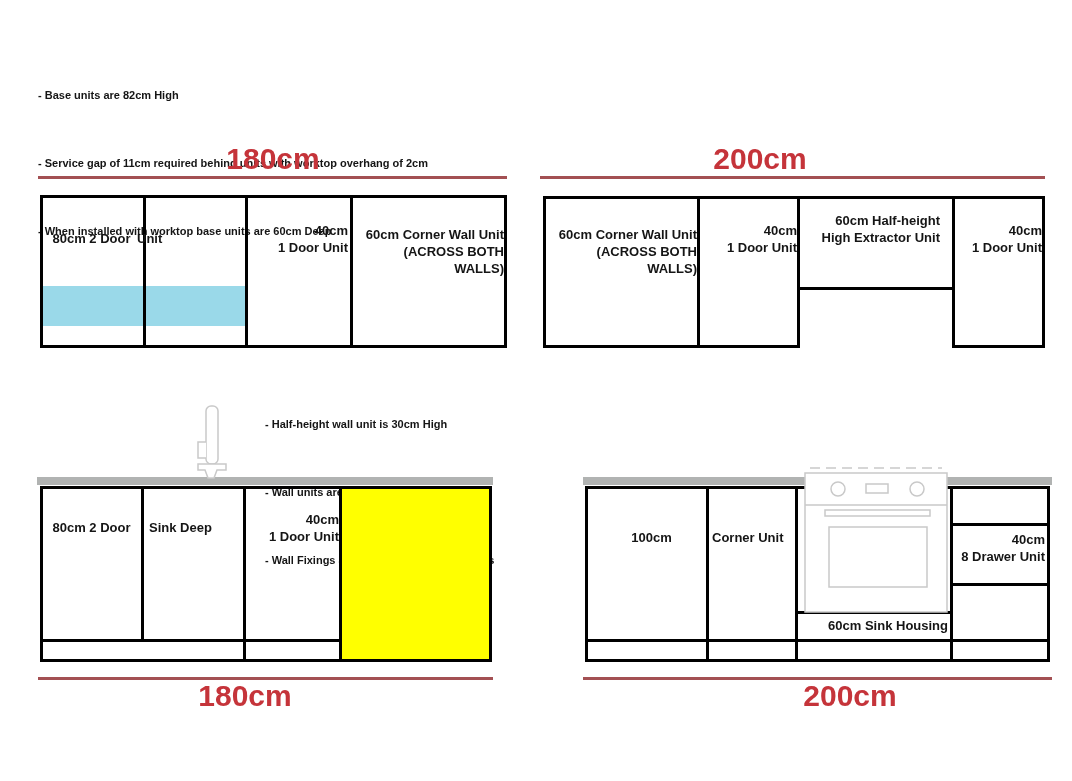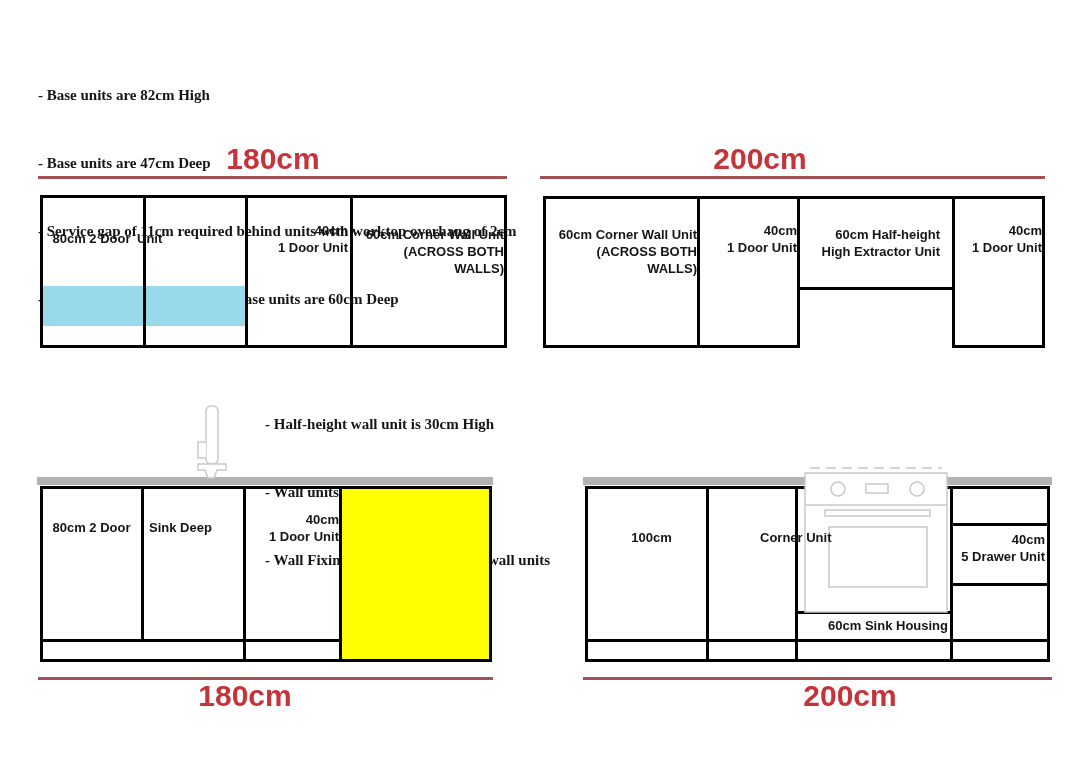--- a/index.html
+++ b/index.html
@@ -3,37 +3,36 @@
 <meta charset="utf-8">
 <style>
   html,body{margin:0;padding:0;background:#fff;}
   .page{position:relative;width:1072px;height:781px;background:#ffffff;
         font-family:"Liberation Sans",sans-serif;font-weight:bold;color:#151515;overflow:hidden;}
   .line{position:absolute;background:var(--line-black,#000);}
   .redline{position:absolute;background:var(--dimension-line,#a35053);height:3px;}
   .worktop{position:absolute;background:var(--worktop-grey,#b1b3b2);height:8px;}
   .dim{position:absolute;font-size:30px;line-height:26px;color:var(--dimension-text,#c5343a);
        text-align:center;width:200px;}
-  .notes{position:absolute;font-size:15px;line-height:22.6px;white-space:pre;font-family:Liberation Serif, serif;}
+  .notes{position:absolute;font-size:11px;line-height:22.6px;white-space:pre;}
   .ulabel{position:absolute;font-size:13px;line-height:17px;text-align:right;}
   .r{text-align:center;}
   .l{text-align:left;}
   .blue{position:absolute;background:var(--highlight-blue,#9ad9e9);}
   .yellow{position:absolute;background:var(--highlight-yellow,#ffff00);
           border:3px solid var(--line-black,#000);box-sizing:border-box;}
   svg.appl{position:absolute;color:var(--appliance-outline,#c9c9c9);}
 </style>
 </head>
 <body>
 
 <div class="page">
 
   <div class="notes" style="left:38px;top:39px;">
     <div>- Base units are 82cm High</div>
-    <div>- Base units are 47cm Deep</div>
     <div>- Service gap of 11cm required behind units with worktop overhang of 2cm</div>
     <div>- When installed with worktop base units are 60cm Deep</div>
   </div>
 
   <div class="dim" style="left:173px;top:146px;">180cm</div>
   <div class="redline" style="left:38px;top:176px;width:469px;"></div>
 
   <div class="blue" style="left:43px;top:286px;width:203px;height:40px;"></div>
 
   <div class="line" style="left:40px;top:195px;width:467px;height:3px;"></div>
@@ -71,21 +70,21 @@
 
   <div class="ulabel" style="left:546px;top:226px;width:151px;">
     <div>60cm Corner Wall Unit</div>
     <div>(ACROSS BOTH</div>
     <div>WALLS)</div>
   </div>
   <div class="ulabel" style="left:700px;top:222px;width:97px;">
     <div>40cm</div>
     <div>1 Door Unit</div>
   </div>
-  <div class="ulabel" style="left:800px;top:226px;width:140px;">
+  <div class="ulabel" style="left:800px;top:212px;width:140px;">
     <div>60cm Half-height</div>
     <div>High Extractor Unit</div>
   </div>
   <div class="ulabel" style="left:955px;top:222px;width:87px;">
     <div>40cm</div>
     <div>1 Door Unit</div>
   </div>
 
   <div class="notes" style="left:265px;top:368px;">
     <div>- Half-height wall unit is 30cm High</div>
@@ -139,23 +138,23 @@
     <rect x="3" y="9" width="142" height="139" fill="#ffffff"></rect>
     <line x1="3" y1="41" x2="145" y2="41"></line>
     <circle cx="36" cy="25" r="7" fill="#ffffff"></circle>
     <rect x="64" y="20" width="22" height="9" fill="#ffffff"></rect>
     <circle cx="115" cy="25" r="7" fill="#ffffff"></circle>
     <rect x="23" y="46" width="105" height="6" fill="#ffffff"></rect>
     <rect x="27" y="63" width="98" height="60" fill="#ffffff"></rect>
   </svg>
 
   <div class="ulabel r" style="left:600px;top:529px;width:103px;">100cm</div>
-  <div class="ulabel l" style="left:712px;top:529px;width:100px;margin-left:48px;">Corner Unit</div>
+  <div class="ulabel l" style="left:712px;top:529px;width:100px;">Corner Unit</div>
   <div class="ulabel" style="left:798px;top:617px;width:150px;">60cm Sink Housing</div>
   <div class="ulabel" style="left:953px;top:531px;width:92px;">
     <div>40cm</div>
-    <div>5 Drawer Unit</div>
+    <div>8 Drawer Unit</div>
   </div>
 
   <div class="redline" style="left:583px;top:677px;width:469px;"></div>
   <div class="dim" style="left:750px;top:683px;">200cm</div>
 
 </div>
 
 </body></html>

